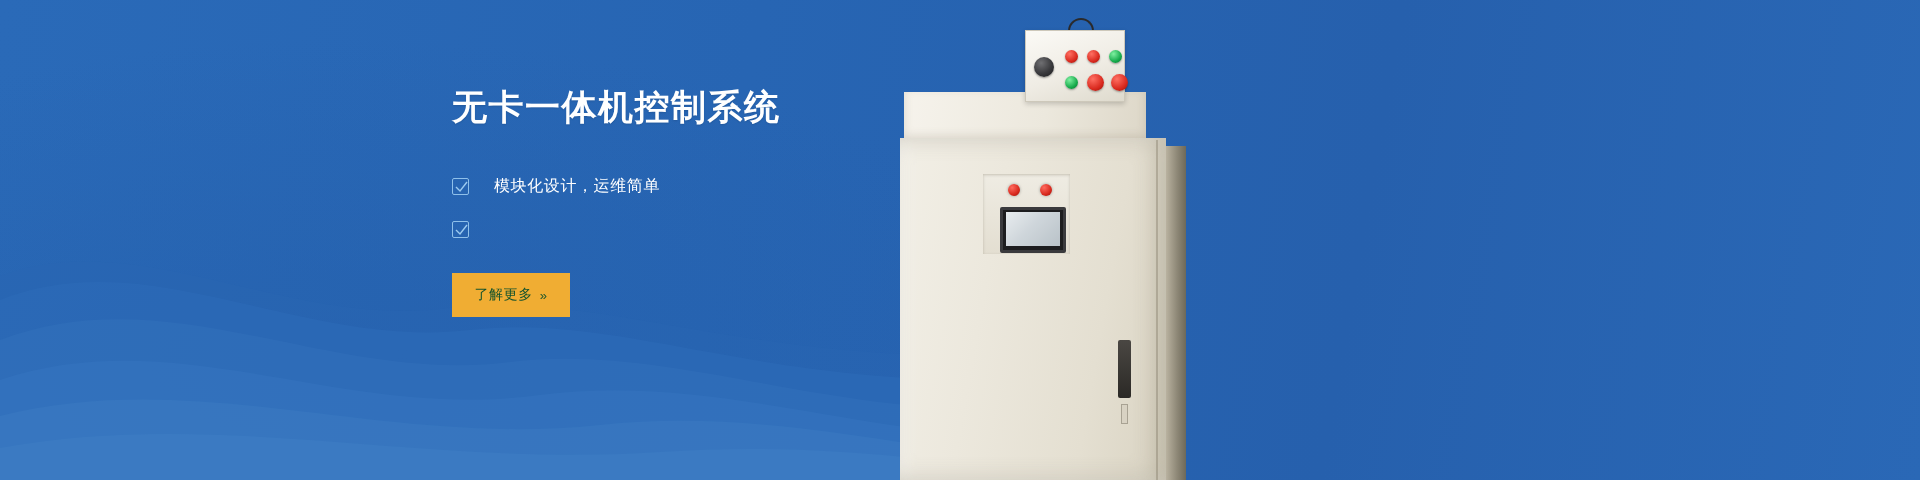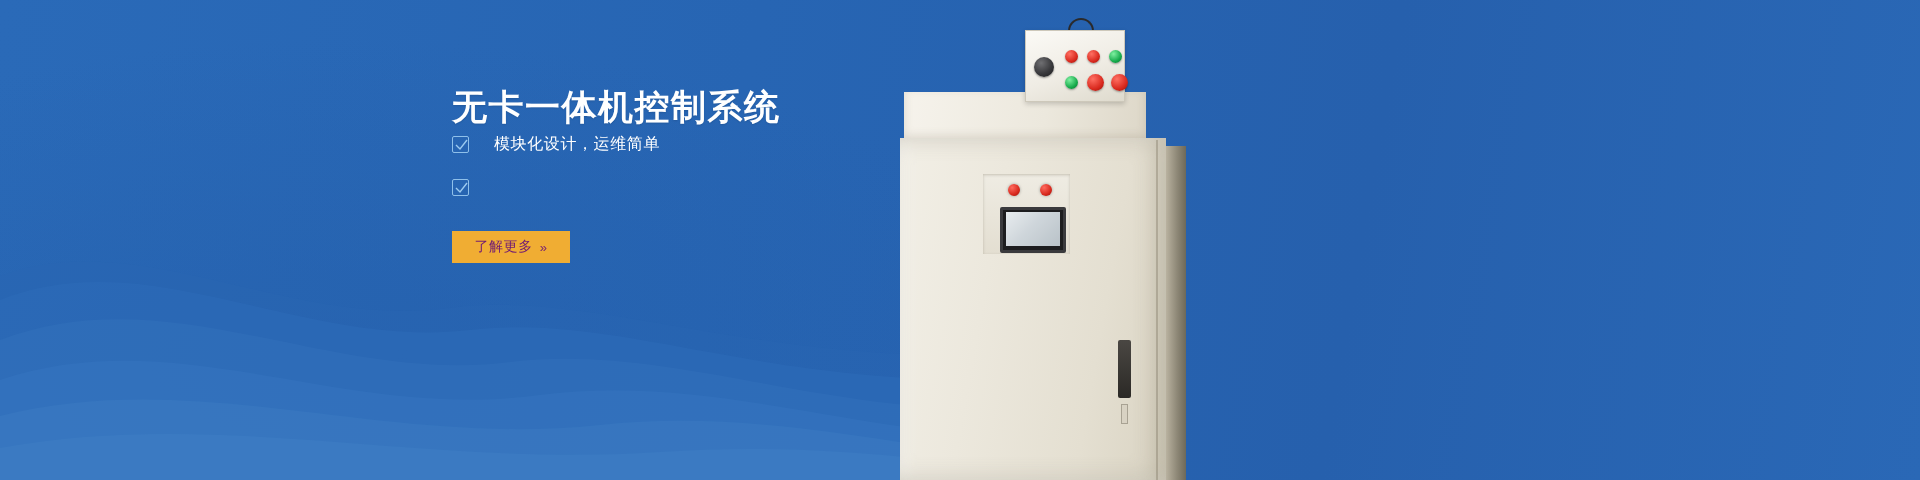--- a/index.html
+++ b/index.html
@@ -39,21 +39,21 @@
   .hero-title {
     color:#ffffff;
     font-size:35px;
     font-weight:700;
     letter-spacing:1.5px;
     line-height:1.2;
     white-space:nowrap;
     text-shadow:0 1px 2px rgba(0,0,0,.12);
   }
 
-  .feature-list { }
+  .feature-list { margin-top:42px; }
   .feature-item {
     display:flex;
     align-items:center;
     height:33px;
     margin-bottom:10px;
   }
   .check-box {
     width:17px; height:17px;
     flex:0 0 17px;
     border:1px solid #8fc0ea;
@@ -68,23 +68,23 @@
     font-size:16px;
     letter-spacing:.6px;
     white-space:nowrap;
   }
 
   .cta-row { margin-top:27px; }
   .cta-button {
     display:inline-flex;
     align-items:center;
     justify-content:center;
-    width:118px; height:32px;
+    width:118px; height:44px;
     background:#f0ad33;
-    color:#701a75;
+    color:#14532d;
     font-size:14px;
     letter-spacing:.6px;
     border:none;
     cursor:pointer;
     font-family:inherit;
     text-align:center;
   }
   .cta-label { }
   .cta-chev { margin-left:7px; font-size:13px; opacity:.95; }
 

